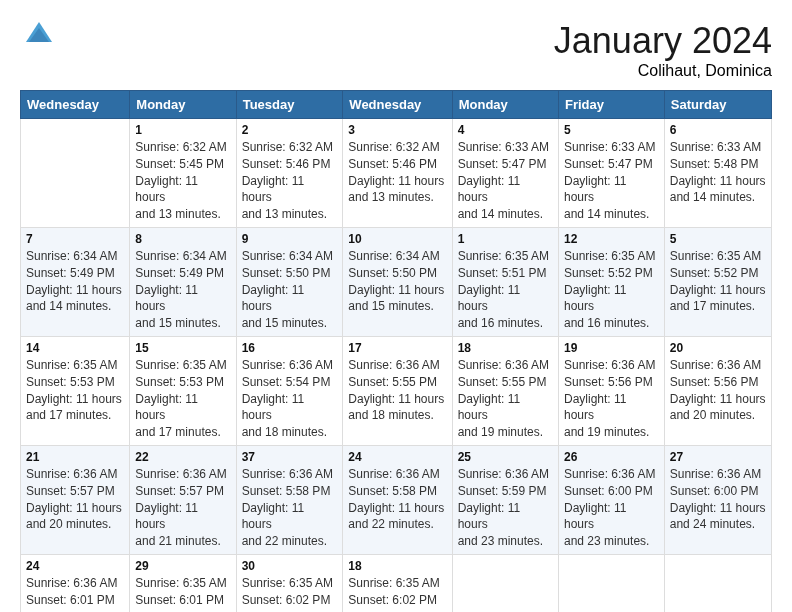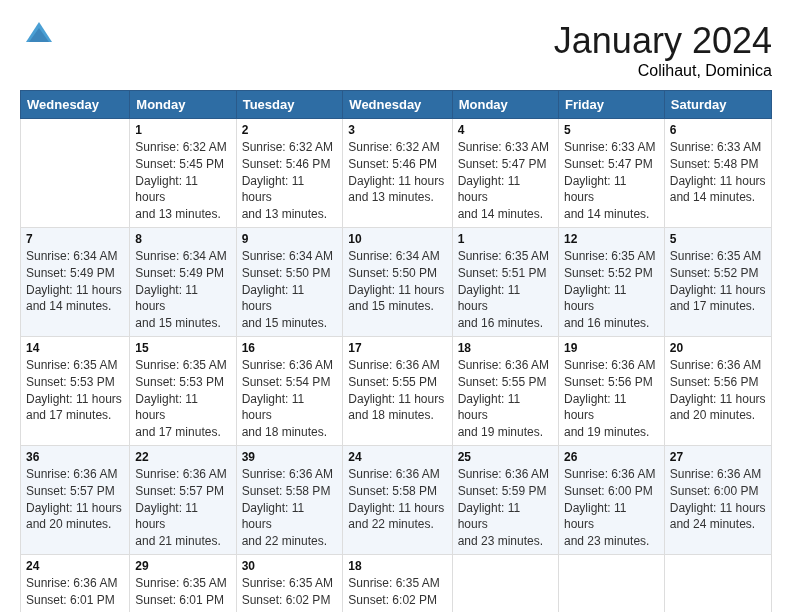--- a/index.html
+++ b/index.html
@@ -267,35 +267,35 @@
         <td>
           <div class="day-number">20</div>
           <div class="day-info" style="white-space: pre-line;">Sunrise: 6:36 AM
 Sunset: 5:56 PM
 Daylight: 11 hours
 and 20 minutes.</div>
         </td>
       </tr>
       <tr>
         <td>
-          <div class="day-number">36</div>
+          <div class="day-number">21</div>
           <div class="day-info" style="white-space: pre-line;">Sunrise: 6:36 AM
 Sunset: 5:57 PM
 Daylight: 11 hours
 and 20 minutes.</div>
         </td>
         <td>
           <div class="day-number">22</div>
           <div class="day-info" style="white-space: pre-line;">Sunrise: 6:36 AM
 Sunset: 5:57 PM
 Daylight: 11 hours
 and 21 minutes.</div>
         </td>
         <td>
-          <div class="day-number">39</div>
+          <div class="day-number">37</div>
           <div class="day-info" style="white-space: pre-line;">Sunrise: 6:36 AM
 Sunset: 5:58 PM
 Daylight: 11 hours
 and 22 minutes.</div>
         </td>
         <td>
           <div class="day-number">24</div>
           <div class="day-info" style="white-space: pre-line;">Sunrise: 6:36 AM
 Sunset: 5:58 PM
 Daylight: 11 hours

